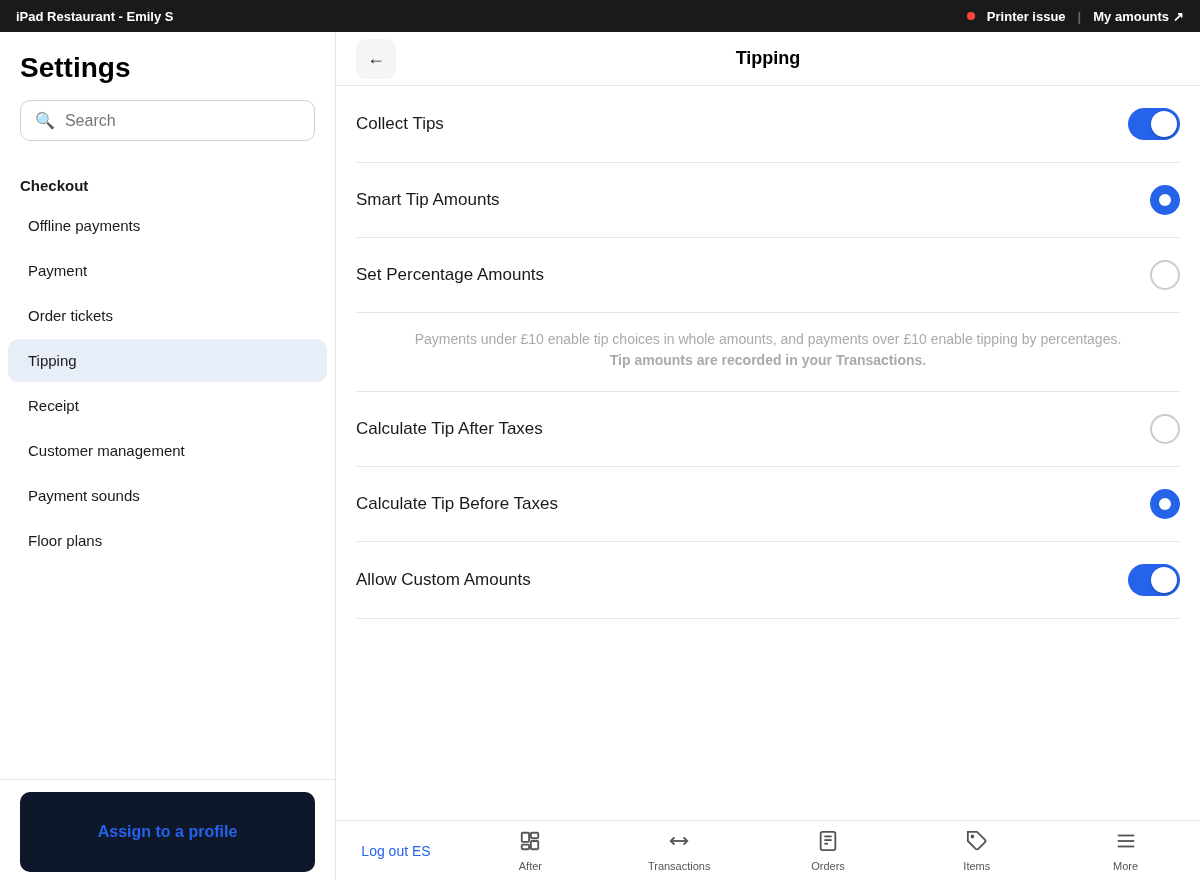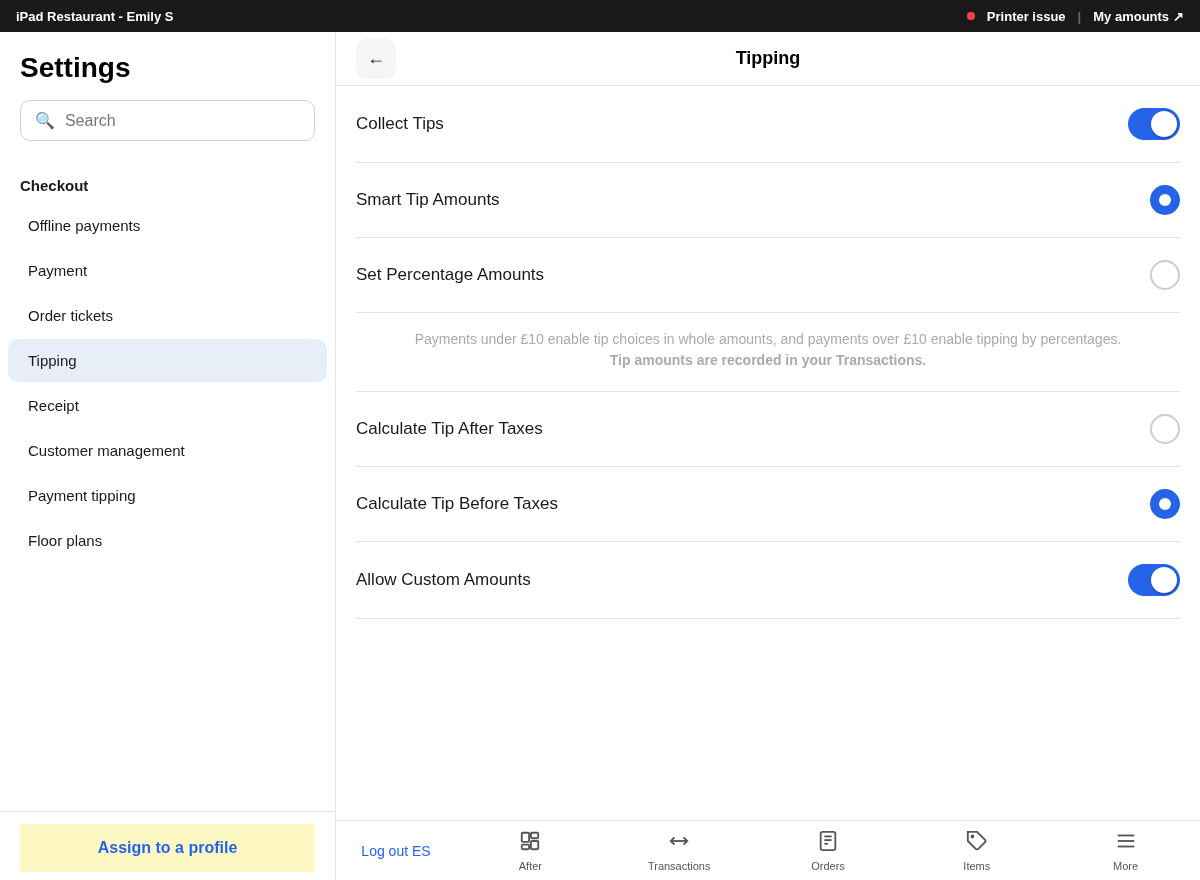--- a/index.html
+++ b/index.html
@@ -94,24 +94,24 @@
     }
 
     
     .sidebar-footer {
       padding: 12px 20px 8px;
       border-top: 1px solid #e5e5e5;
       flex-shrink: 0;
     }
     .assign-profile-btn {
       width: 100%;
-      padding: 15px;
-      background: #fef9c3;
+      padding: 31px;
+      background: #0f172a;
       border: none;
-      border-radius: 0;
+      border-radius: 10px;
       font-size: 16px;
       font-weight: 600;
       color: #2563eb;
       cursor: pointer;
       text-align: center;
     }
 
     
     .content {
       flex: 1;
@@ -308,21 +308,21 @@
       <div class="nav-item active">
         <span>Tipping</span>
       </div>
       <div class="nav-item">
         <span>Receipt</span>
       </div>
       <div class="nav-item">
         <span>Customer management</span>
       </div>
       <div class="nav-item">
-        <span>Payment tipping</span>
+        <span>Payment sounds</span>
       </div>
       <div class="nav-item">
         <span>Floor plans</span>
       </div>
     </div>
 
     <div class="sidebar-footer">
       <button class="assign-profile-btn">Assign to a profile</button>
     </div>
   </div>

